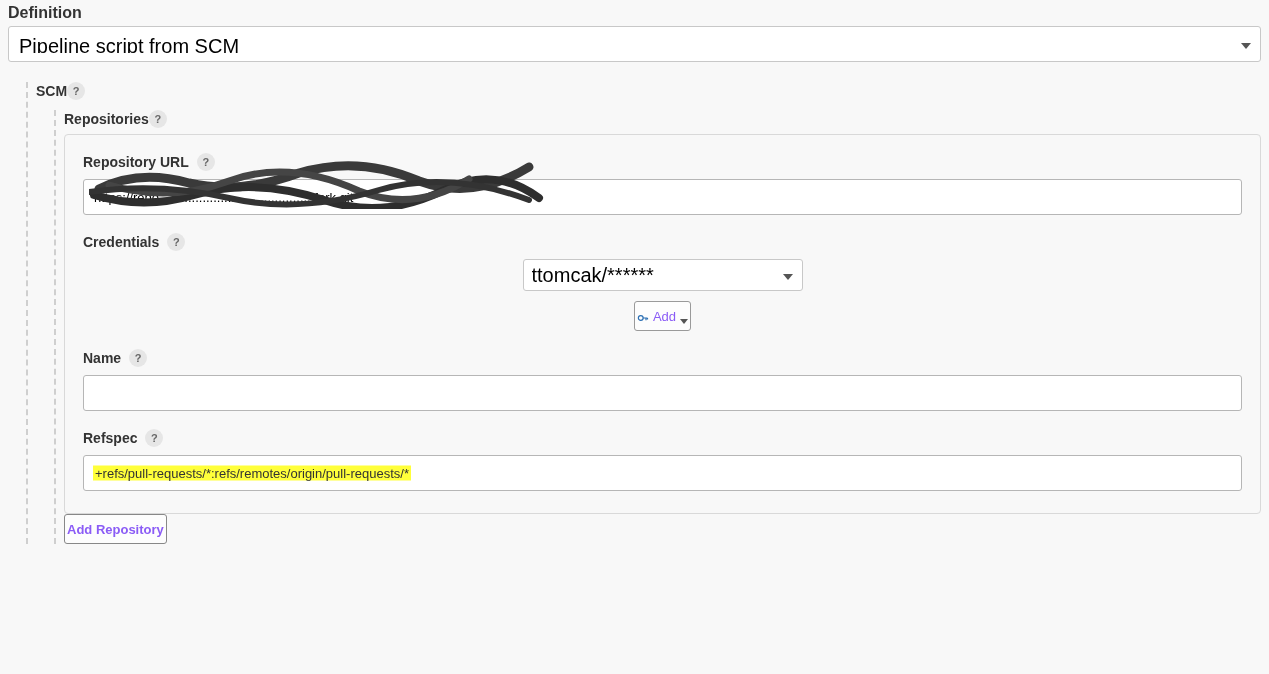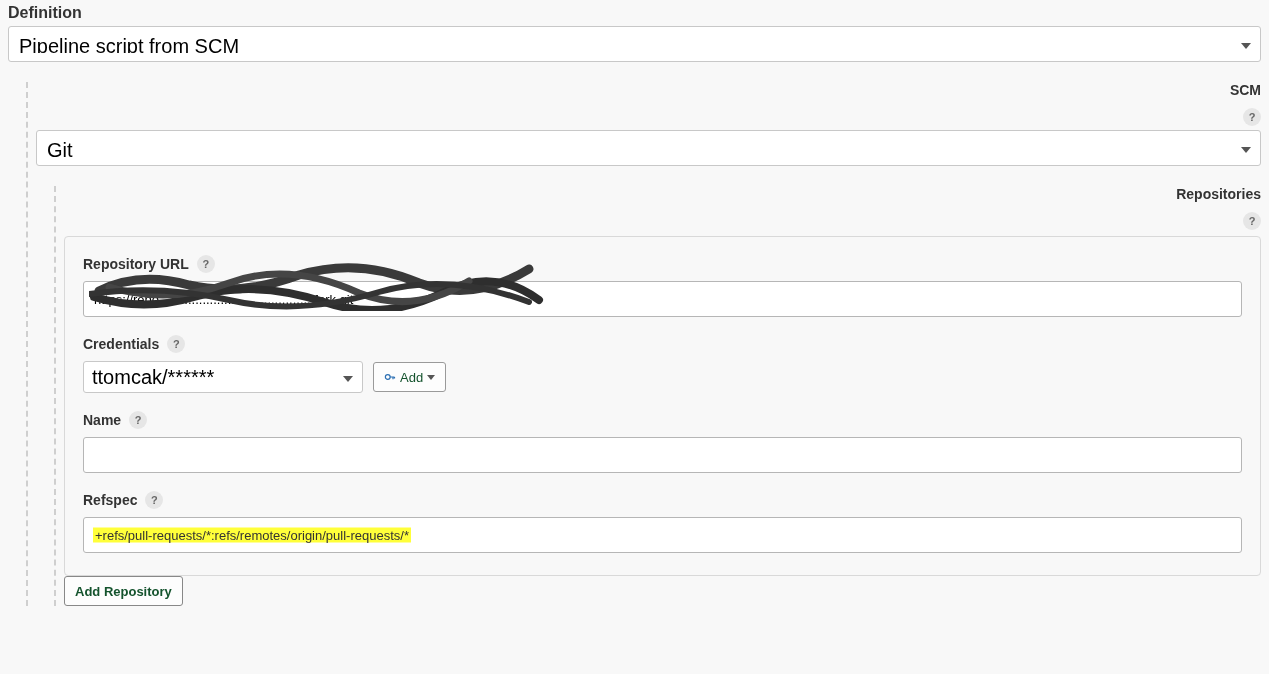--- a/index.html
+++ b/index.html
@@ -52,24 +52,23 @@
       border-left: 2px dashed #cfcfcf;
       padding-left: 0;
     }
     .nested > .content {
       padding-left: 8px;
     }
     .inner-label {
       font-weight: 700;
       font-size: 14px;
       display: flex;
-      align-items: flex-end;
-      gap: 10px;
+      align-items: center;
+      gap: 0;
       margin-bottom: 4px;
-      flex-direction: column;
     }
     .help-badge {
       display: inline-flex;
       align-items: center;
       justify-content: center;
       width: 18px;
       height: 18px;
       border-radius: 50%;
       background: #e6e6e6;
       color: #676767;
@@ -103,38 +102,39 @@
       padding: 8px 10px;
       font-size: 13px;
       font-family: inherit;
       border-radius: 3px;
       height: 36px;
     }
     .credentials-row {
       display: flex;
       gap: 10px;
       align-items: center;
+      flex-direction: column;
     }
     .credentials-row select {
       width: 280px;
       height: 32px;
       padding: 4px 26px 4px 8px;
     }
     .btn {
       border: 1px solid #888;
       background: #fdfdfd;
       border-radius: 3px;
-      padding: 6px 10px;
+      padding: 6px 2px;
       font-size: 13px;
       font-family: inherit;
       cursor: pointer;
       display: inline-flex;
-      align-items: center;
+      align-items: flex-end;
       gap: 4px;
-      color: #14532d;
+      color: #8b5cf6;
       height: 30px;
     }
     .btn-add {
       border-color: #9a9a9a;
     }
     .highlight {
       background: #ffff3a;
       padding: 0 2px;
     }
     .refspec-input {
@@ -179,30 +179,20 @@
         <path d="M0 0 L5 6 L10 0 Z" fill="#555"></path>
       </svg>
   </span>
 </div>
 
 <div class="nested">
   <div class="content">
     <div class="inner-label" style="margin-top:4px;">
       <span>SCM</span>
       <span class="help-badge">?</span>
-    </div>
-    <div class="select-wrapper">
-      <select>
-        <option>Git</option>
-      </select>
-      <span class="select-caret">
-        <svg width="10" height="6" viewBox="0 0 10 6">
-            <path d="M0 0 L5 6 L10 0 Z" fill="#555"></path>
-          </svg>
-      </span>
     </div>
 
     <div class="nested">
       <div class="content">
         <div class="inner-label" style="margin-top:10px;">
           <span>Repositories</span>
           <span class="help-badge">?</span>
         </div>
 
         <div class="repo-box">

